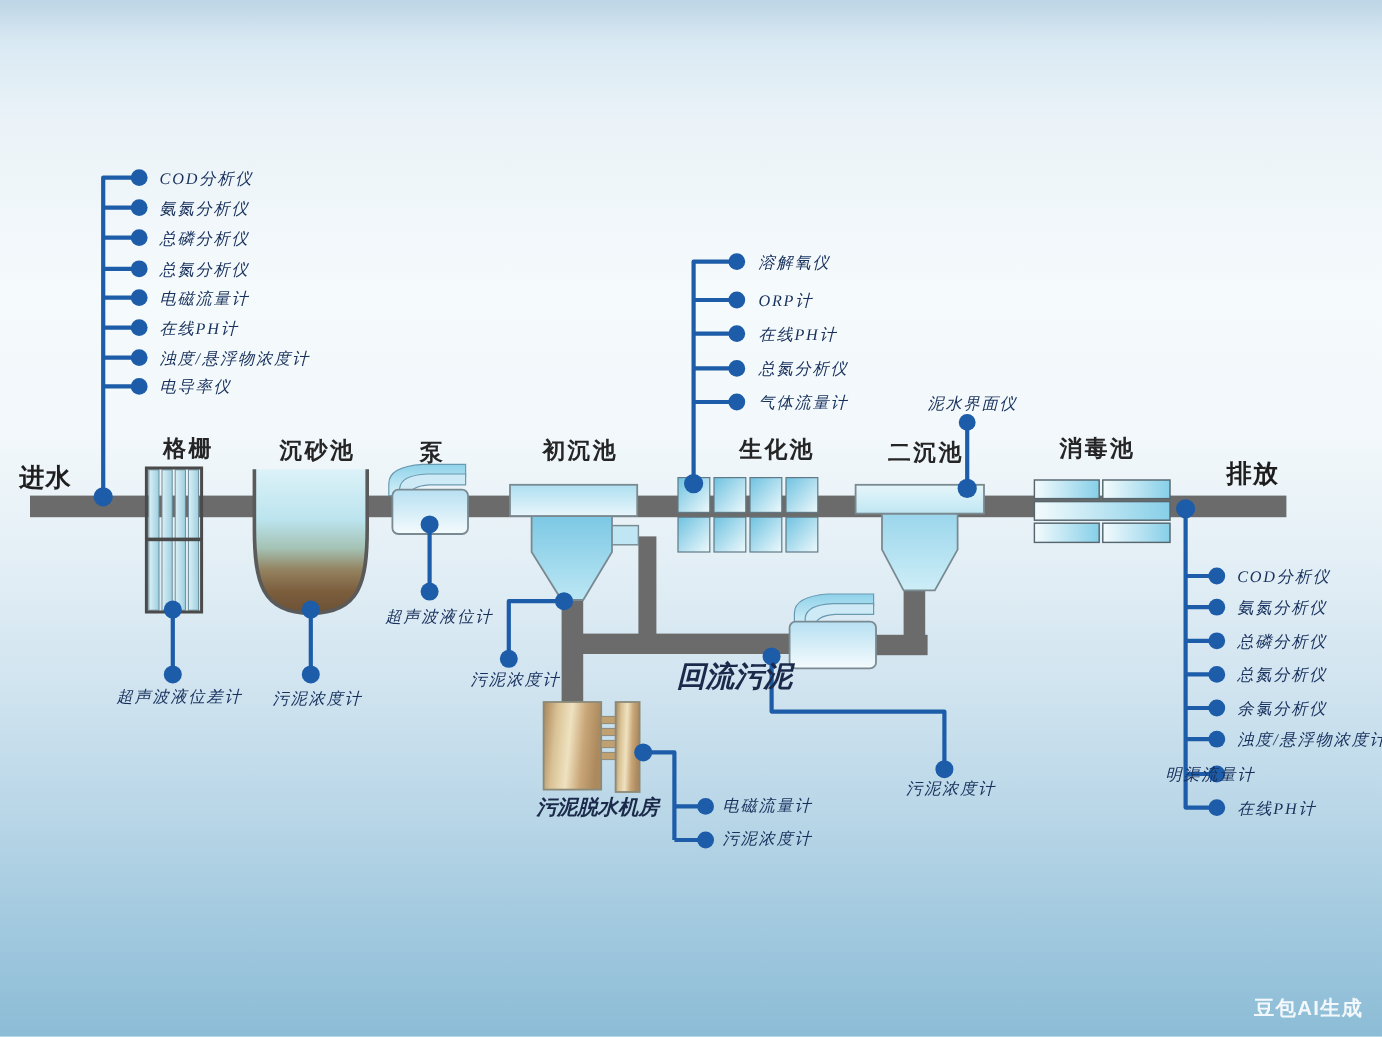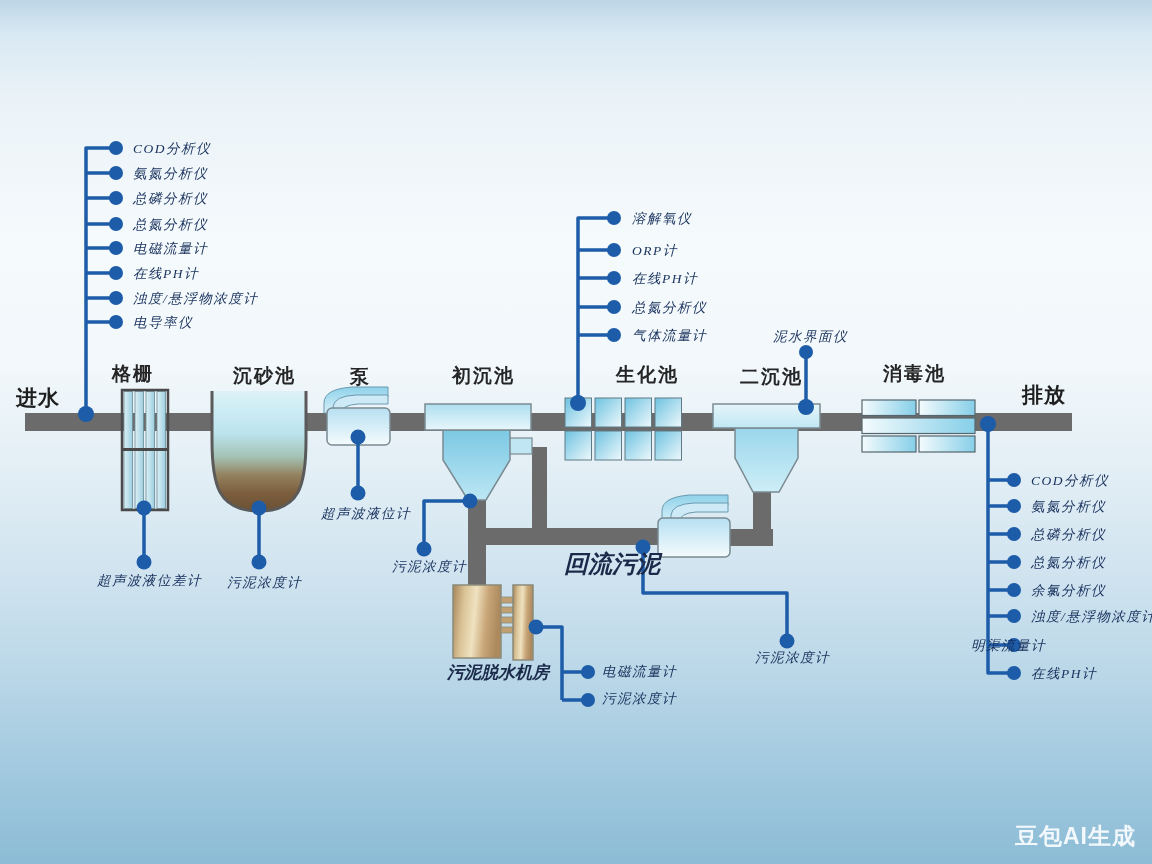--- a/index.html
+++ b/index.html
@@ -26,21 +26,21 @@
   .lbl{
     position:absolute;color:#17305c;font-size:13.5px;font-style:italic;
     font-family:Liberation Serif, serif;letter-spacing:1.5px;white-space:nowrap;
   }
   .biglbl{
     position:absolute;color:#1b2a4a;font-weight:700;font-style:italic;
     font-family:"DejaVu Serif",serif;white-space:nowrap;
   }
   .watermark{
     position:absolute;right:16px;bottom:12px;color:rgba(255,255,255,0.88);
-    font-size:23px;font-weight:700;letter-spacing:1px;text-align:center;
+    font-size:17px;font-weight:700;letter-spacing:1px;text-align:center;
   }
 </style>
 </head>
 <body>
 
 <div class="canvas">
 
   <svg class="layer" width="1152" height="864" viewBox="0 0 1152 864">
     <defs>
       <linearGradient id="gradCell" x1="0" y1="0" x2="1" y2="1">
@@ -223,21 +223,21 @@
         <circle cx="588" cy="700" r="7"></circle>
       <circle cx="643" cy="547" r="7.5"></circle>
         <circle cx="787" cy="641" r="7.5"></circle>
     </g>
   </svg>
 
 
   <div class="flowlbl" style="left:16px;top:384px">进水</div>
   <div class="flowlbl" style="left:1022px;top:381px">排放</div>
 
-  <div class="stage" style="left:112px;top:361px">格栅</div>
+  <div class="stage" style="left:136px;top:361px">格栅</div>
   <div class="stage" style="left:233px;top:363px">沉砂池</div>
   <div class="stage" style="left:350px;top:364px">泵</div>
   <div class="stage" style="left:452px;top:363px">初沉池</div>
   <div class="stage" style="left:616px;top:362px">生化池</div>
   <div class="stage" style="left:740px;top:364px">二沉池</div>
   <div class="stage" style="left:883px;top:361px">消毒池</div>
 
   <div class="biglbl" style="left:564px;top:548px;font-size:24px">回流污泥</div>
   <div class="biglbl" style="left:447px;top:661px;font-size:17px">污泥脱水机房</div>
 

